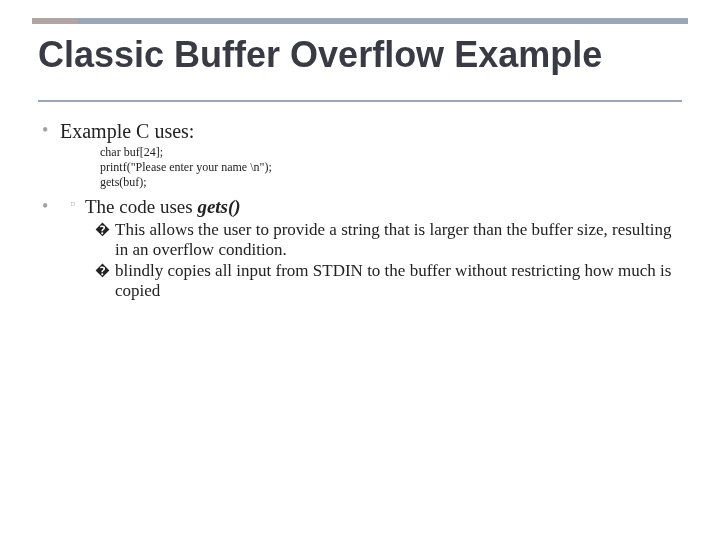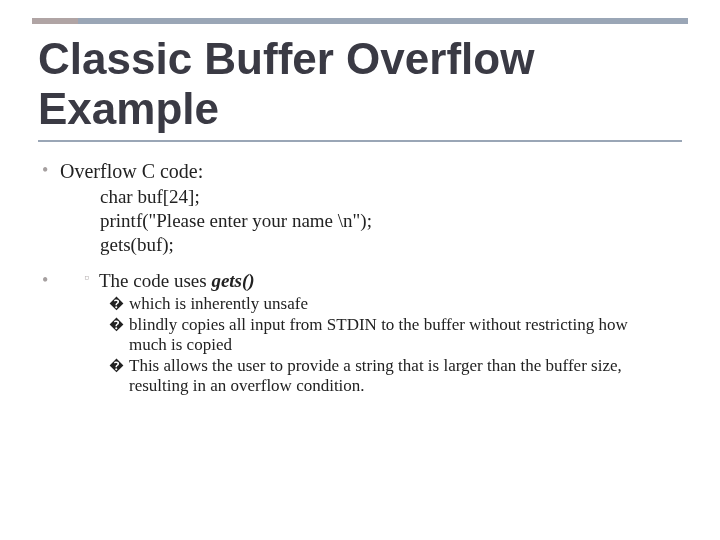--- a/index.html
+++ b/index.html
@@ -18,25 +18,25 @@
     left: 32px;
     right: 32px;
     height: 6px;
     background: linear-gradient(to right, #b0a4a4 0%, #b0a4a4 7%, #9aa6b6 7%, #9aa6b6 100%);
   }
   .slide {
     padding: 34px 38px 0 38px;
   }
   .title {
     font-family: 'Trebuchet MS', 'Segoe UI', sans-serif;
-    font-size: 44px;
+    font-size: 36px;
     color: #3a3a44;
     margin: 0 0 18px 0;
     border-bottom: 2px solid #9aa6b6;
-    padding-bottom: 6px;
+    padding-bottom: 24px;
   }
   ul.lvl1 {
     list-style: none;
     padding: 0 0 0 4px;
     margin: 0;
   }
   ul.lvl1 > li {
     position: relative;
     padding-left: 18px;
     font-size: 20px;
@@ -45,28 +45,28 @@
   ul.lvl1 > li::before {
     content: "•";
     position: absolute;
     left: 0;
     top: 0;
     color: #a6a0a0;
     font-size: 18px;
   }
   .code-block {
     font-family: Georgia, serif;
-    font-size: 19px;
+    font-size: 12px;
     margin: 2px 0 6px 40px;
     line-height: 1.25;
   }
   ul.lvl2 {
     list-style: none;
     padding: 0 0 0 10px;
-    margin: 14px;
+    margin: 0;
   }
   ul.lvl2 > li {
     position: relative;
     padding-left: 15px;
     font-size: 19px;
     margin-bottom: 1px;
   }
   ul.lvl2 > li::before {
     content: "▫";
     position: absolute;
@@ -104,34 +104,33 @@
 </head>
 <body>
 
 <div class="decor-bar"></div>
 
 <div class="slide">
   <h1 class="title">Classic Buffer Overflow Example</h1>
 
   <ul class="lvl1">
     <li>
-      <span>Overflow C code:</span>
+      <span>Example C uses:</span>
       <div class="code-block">
         <div>char buf[24];</div>
         <div>printf("Please enter your name \n");</div>
         <div>gets(buf);</div>
       </div>
     </li>
 
     <li>
       <ul class="lvl2">
         <li>
           <span>The code uses </span><span class="fn">gets()</span>
           <ul class="lvl3">
-            <li>which is inherently unsafe</li>
+            <li>This allows the user to provide a string that is larger than the buffer size, resulting in an overflow condition.</li>
             <li>blindly copies all input from STDIN to the buffer without restricting how much is copied</li>
-            <li>This allows the user to provide a string that is larger than the buffer size, resulting in an overflow condition.</li>
           </ul>
         </li>
       </ul>
     </li>
   </ul>
 </div>
 
 </body></html>

